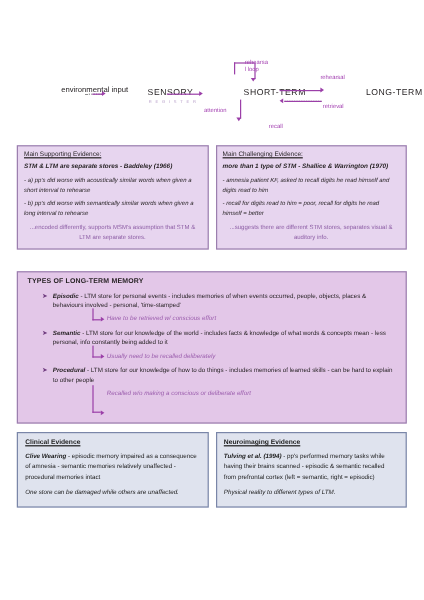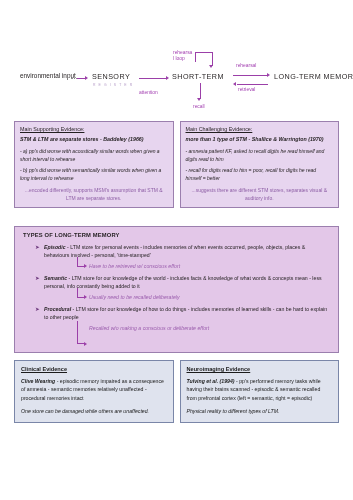--- a/index.html
+++ b/index.html
@@ -7,21 +7,21 @@
     width:353px;height:500px;
     background:#ffffff;
     font-family:"Liberation Sans", sans-serif;
     color:#231f20;
     overflow:hidden;
     position:relative;
   }
 
   
   .msm{position:absolute;left:0;top:42px;width:353px;height:78px;}
-  .msm .lbl{position:absolute;white-space:nowrap;}
+  .msm .lbl{position:absolute;white-space:nowrap;padding-left:31px;}
   .store{font-size:7.2px;letter-spacing:.45px;color:#231f20;font-weight:400;}
   .store-sub{font-size:3.4px;letter-spacing:1.1px;color:#b39ac6;}
   .envlab{font-size:6.4px;color:#231f20;}
   .pur{color:#a23fb0;font-size:4.9px;font-style:normal;}
   .arrow-h{position:absolute;height:0;border-top:1px solid #9b3fa8;}
   .arrow-v{position:absolute;width:0;border-left:1px solid #9b3fa8;}
   .ahead{position:absolute;width:0;height:0;}
   .ahead.r{border-top:2.6px solid transparent;border-bottom:2.6px solid transparent;border-left:3.6px solid #9b3fa8;}
   .ahead.l{border-top:2.6px solid transparent;border-bottom:2.6px solid transparent;border-right:3.6px solid #9b3fa8;}
   .ahead.d{border-left:2.6px solid transparent;border-right:2.6px solid transparent;border-top:3.6px solid #9b3fa8;}

